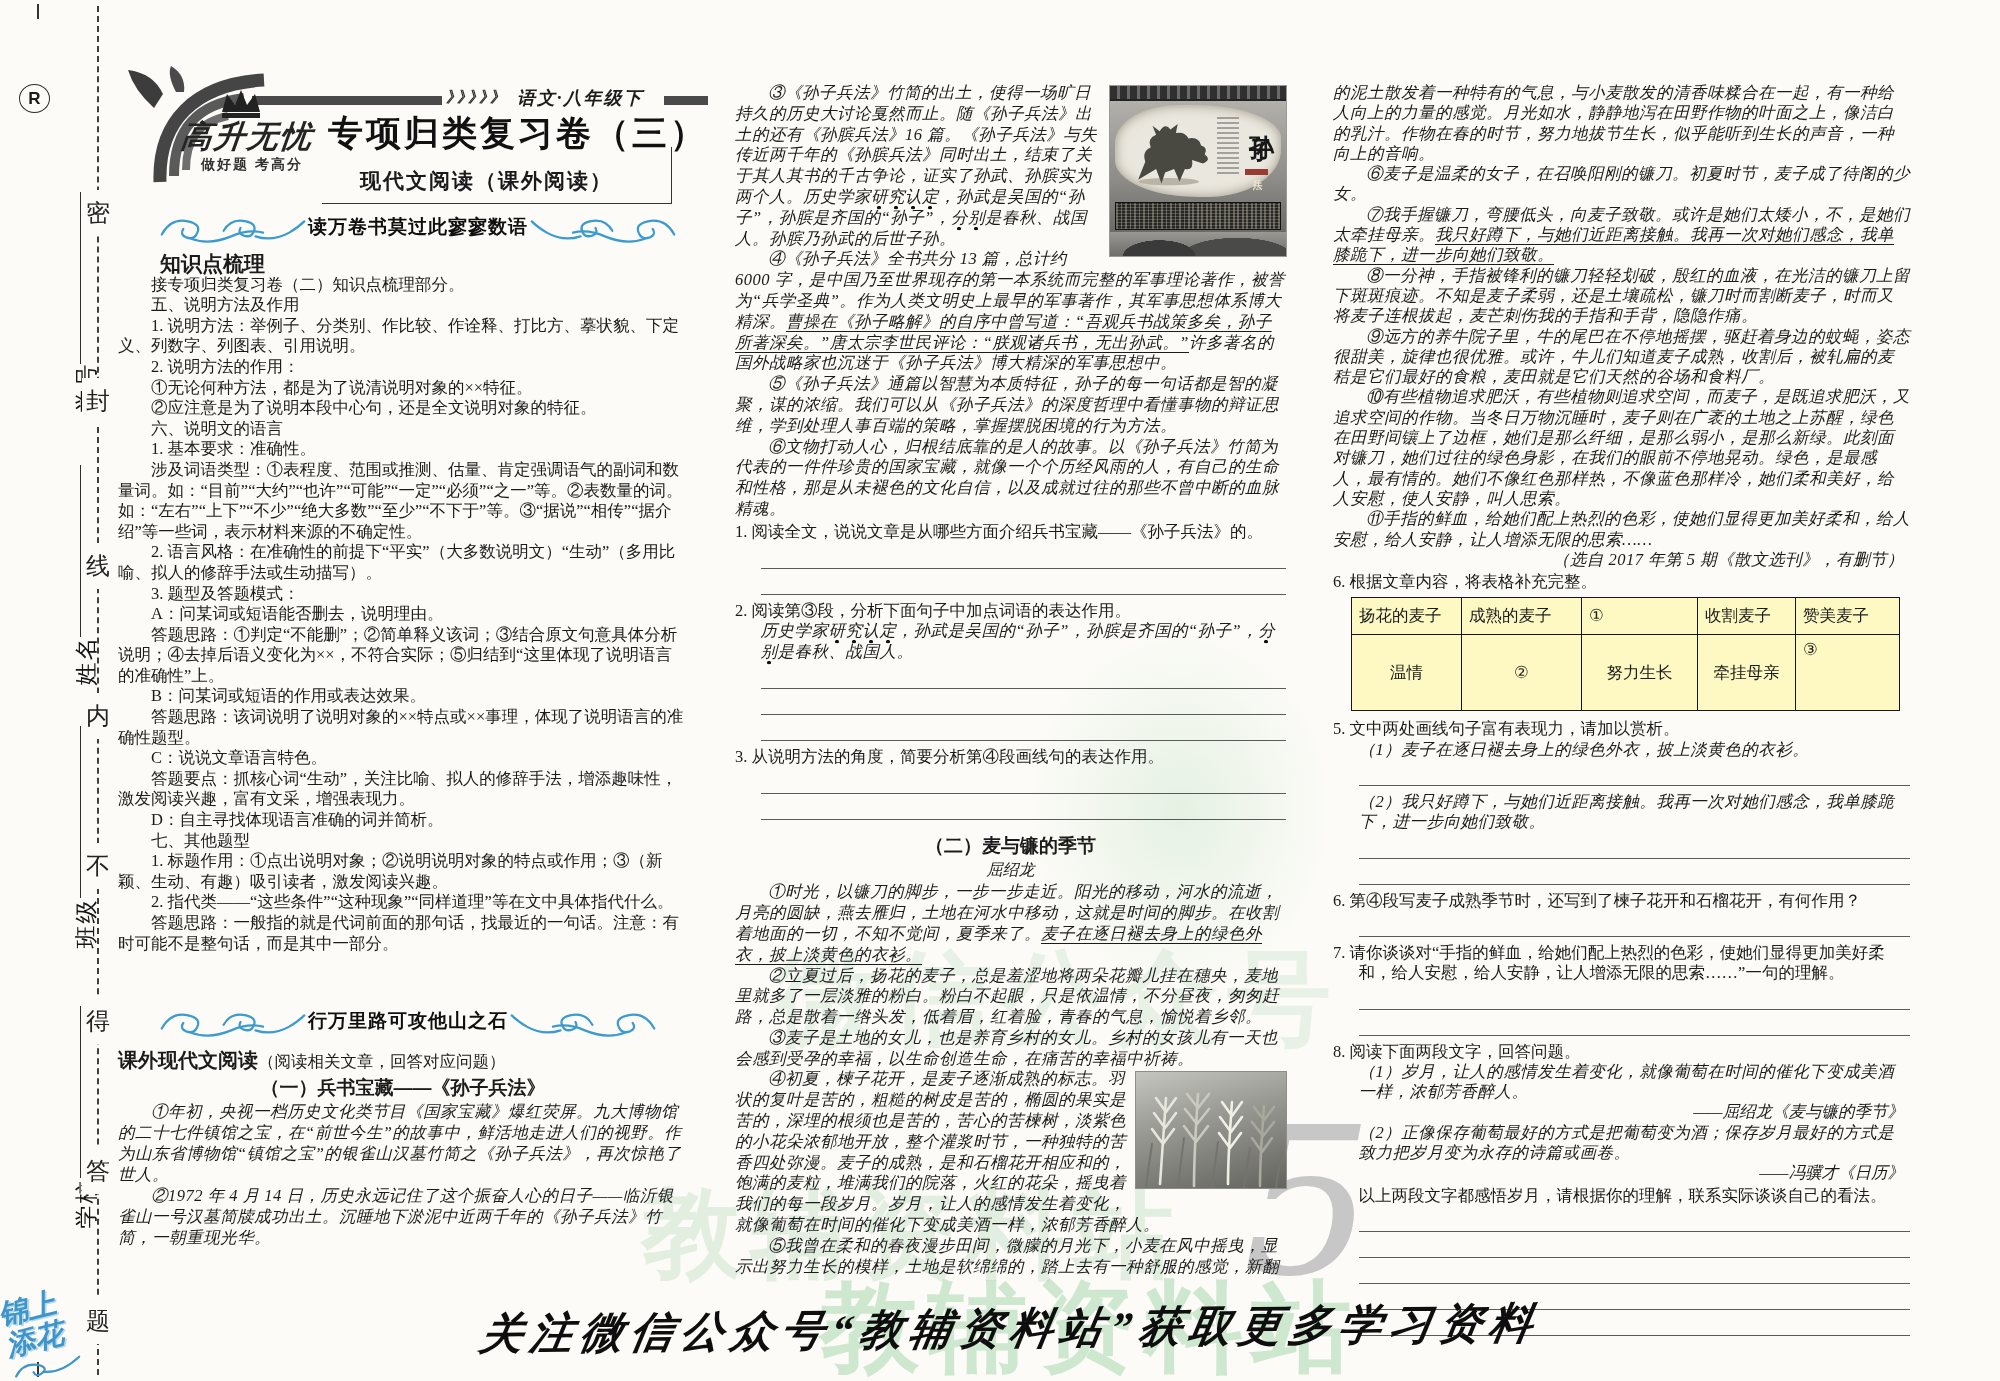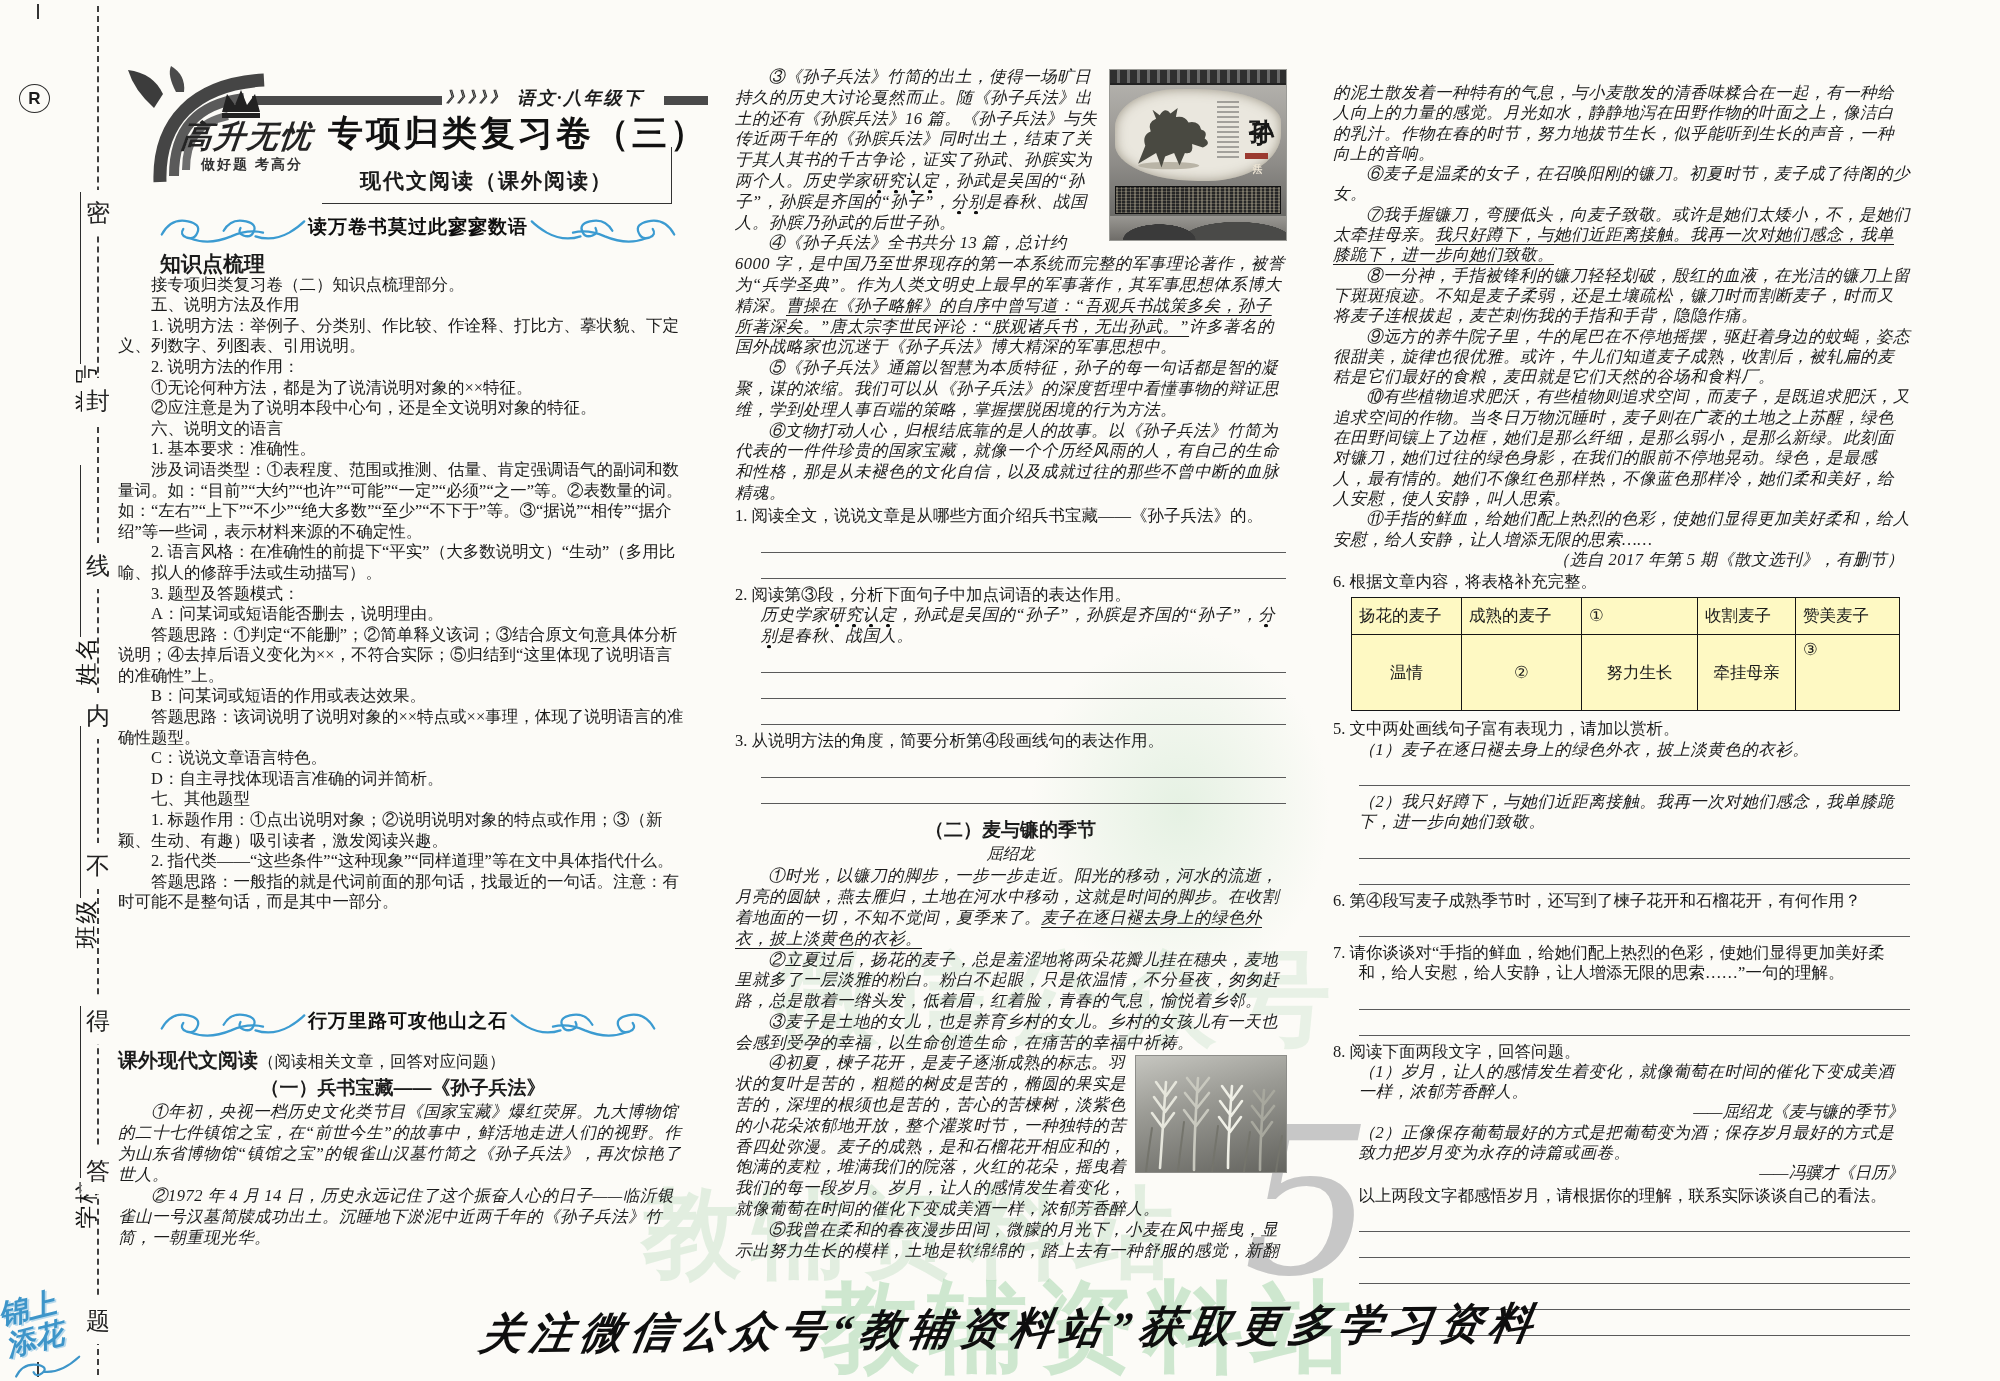--- a/index.html
+++ b/index.html
@@ -42,21 +42,21 @@
   .wave-r{transform:scaleX(-1);}
   
   .colk{position:absolute;left:118px;top:254px;width:570px;font-size:16.5px;line-height:20.6px;z-index:1;}
   .colk p{margin:0;text-indent:2em;}
   .k-head{font-size:21px;font-weight:bold;font-family:"Liberation Sans",sans-serif;margin:0 0 3px 0;text-indent:0;}
   .col1r{position:absolute;left:118px;top:1050px;width:570px;font-size:16.5px;line-height:21px;z-index:1;}
   .read-head{font-weight:bold;font-size:20px;font-family:"Liberation Sans",sans-serif;}
   .art-title{text-align:center;font-weight:bold;font-size:19px;font-family:"Liberation Sans",sans-serif;margin:5px 0 3px 0;}
   .art{font-style:italic;letter-spacing:.5px;}
   .art p{margin:0;text-indent:2em;}
-  .col2{position:absolute;left:735px;top:67px;width:551px;font-size:16.5px;line-height:20.8px;z-index:1;}
+  .col2{position:absolute;left:735px;top:83px;width:551px;font-size:16.5px;line-height:20.8px;z-index:1;}
   .col3{position:absolute;left:1333px;top:83px;width:577px;font-size:16.5px;line-height:20.3px;z-index:1;}
   .q{font-style:normal;letter-spacing:0;padding-left:1.55em;text-indent:-1.55em;margin:2px 0 0 0;}
   .q-quote{font-style:italic;padding-left:1.55em;margin:0;letter-spacing:.5px;}
   .ansline{height:25px;border-bottom:1.3px solid #5a5a5a;margin-left:1.55em;}
   .anslines{margin-bottom:6px;}
   .u-span{text-decoration:underline;text-underline-offset:4px;text-decoration-thickness:1.2px;}
   .dots{background-image:radial-gradient(circle at 8px 2.6px,#111 1.7px,rgba(0,0,0,0) 2px);
     background-size:17px 6px;background-repeat:repeat-x;background-position:0 100%;padding-bottom:5px;}
   .a2-author{text-align:center;font-style:italic;font-size:16px;margin:0 0 2px 0;}
   .src-line{text-align:right;font-style:italic;padding-right:6px;margin:0;}
@@ -196,20 +196,21 @@
       <p class="k">六、说明文的语言</p>
       <p class="k">1. 基本要求：准确性。</p>
       <p class="k">涉及词语类型：①表程度、范围或推测、估量、肯定强调语气的副词和数量词。如：“目前”“大约”“也许”“可能”“一定”“必须”“之一”等。②表数量的词。如：“左右”“上下”“不少”“绝大多数”“至少”“不下于”等。③“据说”“相传”“据介绍”等一些词，表示材料来源的不确定性。</p>
       <p class="k">2. 语言风格：在准确性的前提下“平实”（大多数说明文）“生动”（多用比喻、拟人的修辞手法或生动描写）。</p>
       <p class="k">3. 题型及答题模式：</p>
       <p class="k">A：问某词或短语能否删去，说明理由。</p>
       <p class="k">答题思路：①判定“不能删”；②简单释义该词；③结合原文句意具体分析说明；④去掉后语义变化为××，不符合实际；⑤归结到“这里体现了说明语言的准确性”上。</p>
       <p class="k">B：问某词或短语的作用或表达效果。</p>
       <p class="k">答题思路：该词说明了说明对象的××特点或××事理，体现了说明语言的准确性题型。</p>
       <p class="k">C：说说文章语言特色。</p>
+      <p class="k">答题要点：抓核心词“生动”，关注比喻、拟人的修辞手法，增添趣味性，激发阅读兴趣，富有文采，增强表现力。</p>
       <p class="k">D：自主寻找体现语言准确的词并简析。</p>
       <p class="k">七、其他题型</p>
       <p class="k">1. 标题作用：①点出说明对象；②说明说明对象的特点或作用；③（新颖、生动、有趣）吸引读者，激发阅读兴趣。</p>
       <p class="k">2. 指代类——“这些条件”“这种现象”“同样道理”等在文中具体指代什么。</p>
       <p class="k">答题思路：一般指的就是代词前面的那句话，找最近的一句话。注意：有时可能不是整句话，而是其中一部分。</p>
     </div>
 </div>
 
 <div class="banner" style="top:1004px;">
   <svg class="wave" width="150" height="34" viewBox="0 0 160 36">

